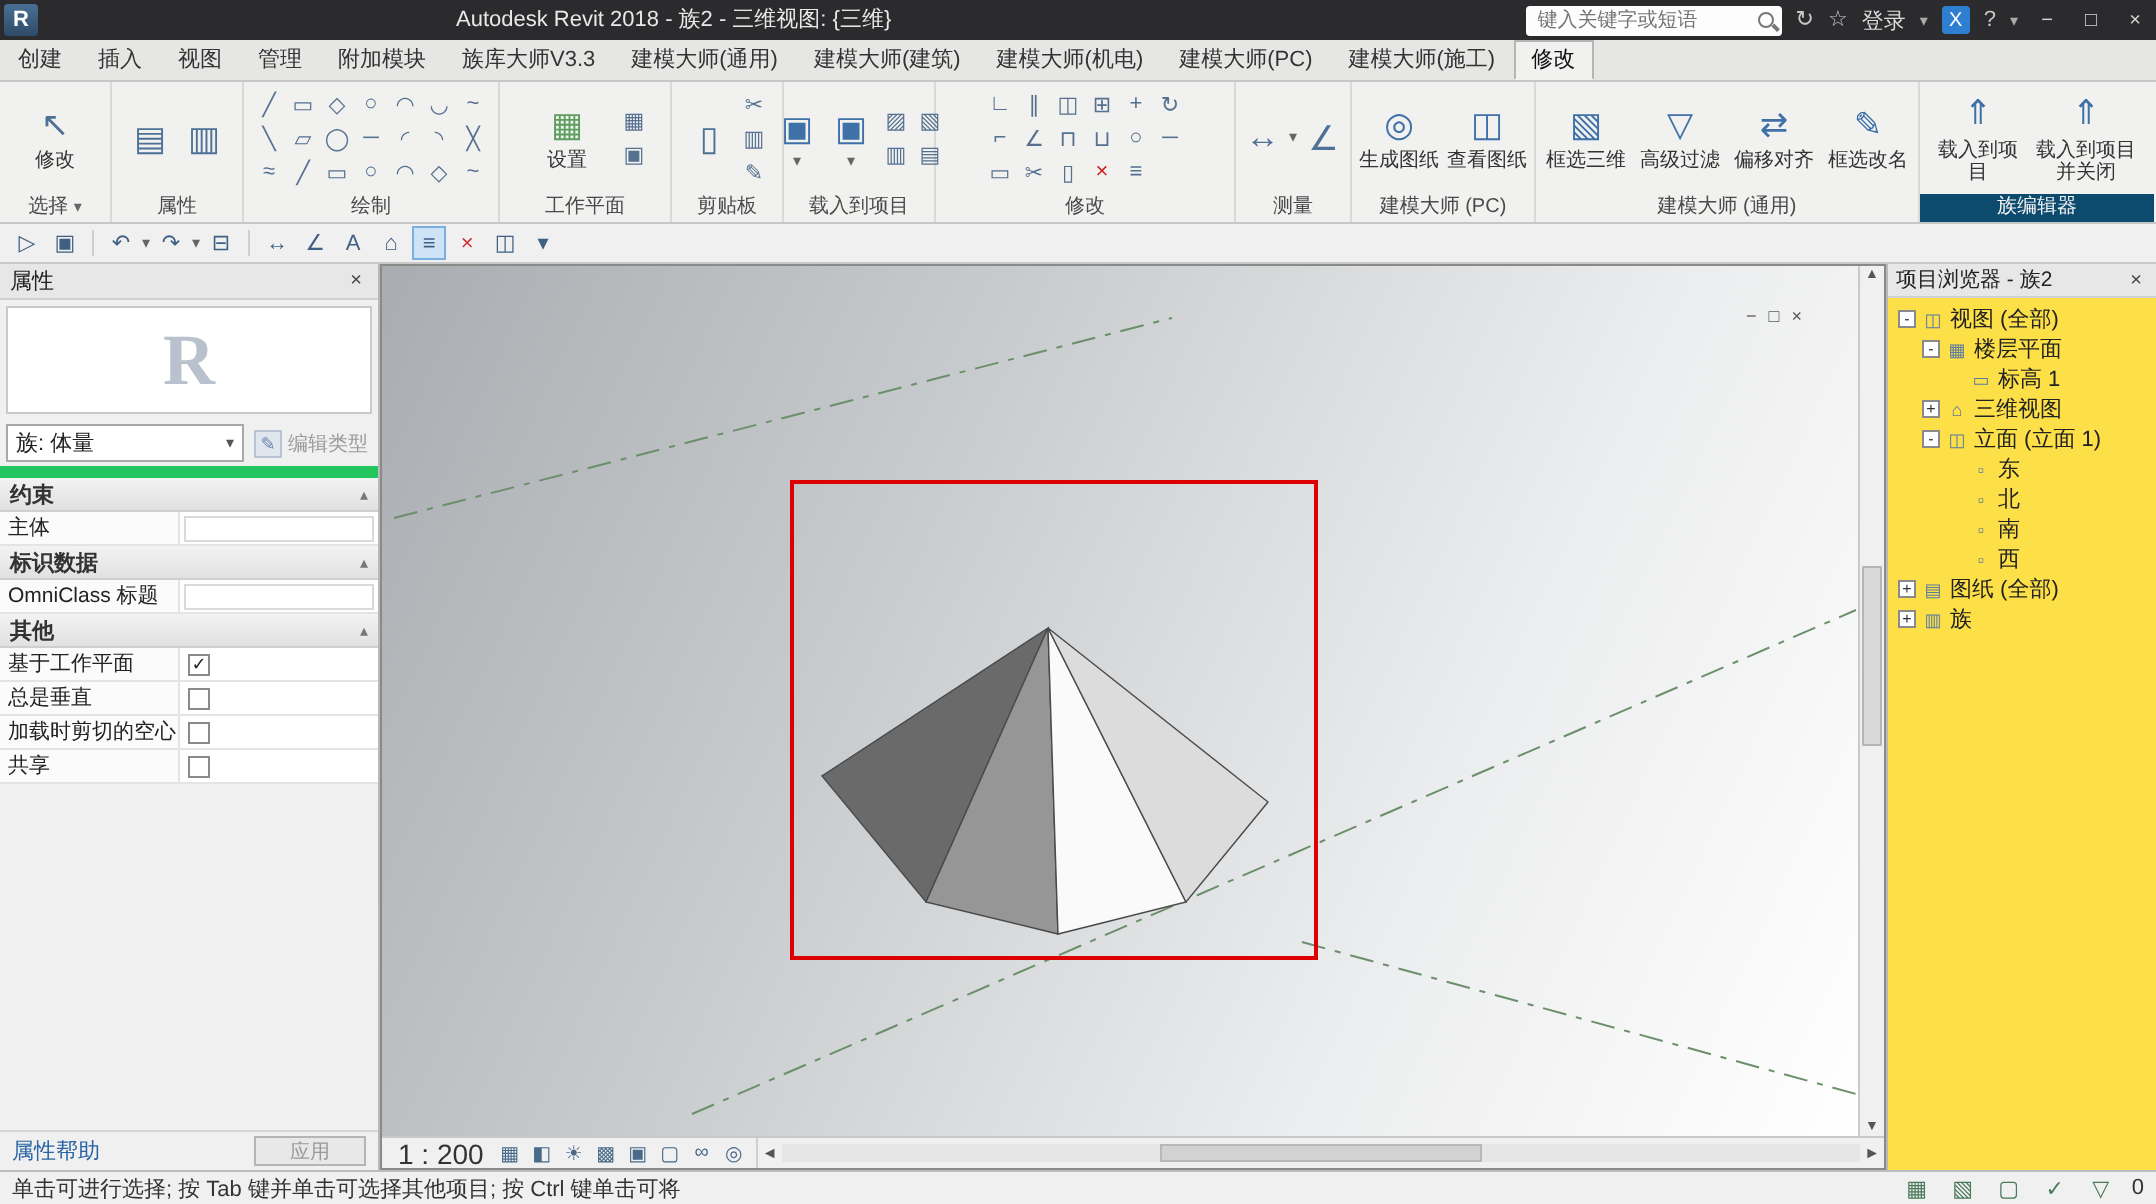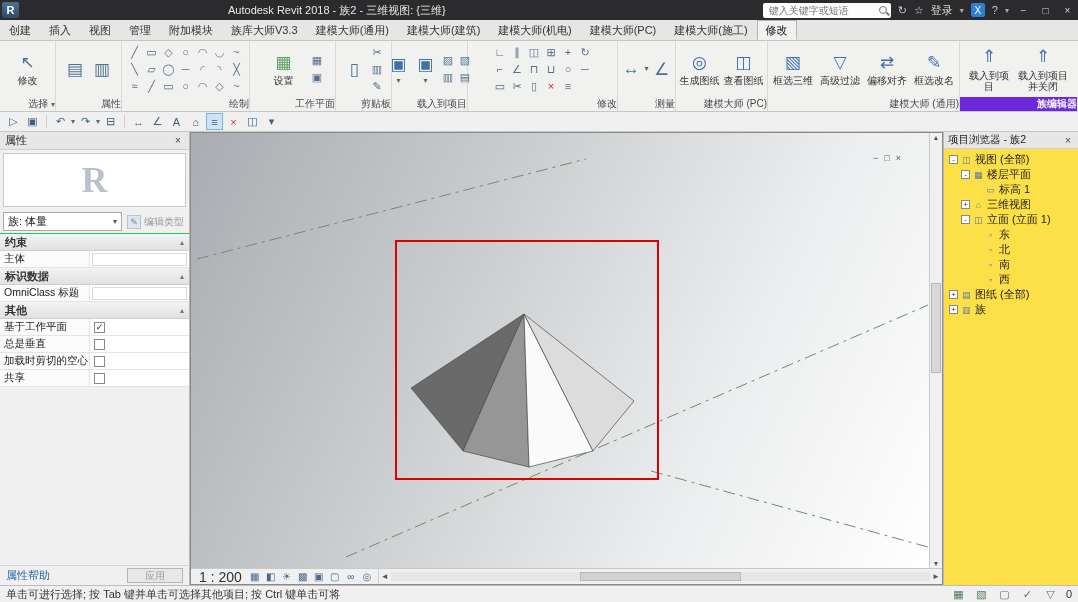--- a/index.html
+++ b/index.html
@@ -23,22 +23,22 @@
 
   
   .tabrow { position:absolute; top:20px; left:0; width:100%; height:21px; background:#e6e6e5; border-bottom:1px solid #c6c6c6; display:flex; font-size:11px; color:#333; }
   .tab { padding:0 8px; line-height:19px; border:1px solid transparent; white-space:nowrap; }
   .tab.sel { background:#f1f1f0; border:1px solid #b5b5b5; border-bottom-color:#f1f1f0; color:#111; }
 
   
   .ribbon { position:absolute; top:41px; left:0; width:1078px; height:71px; background:#f1f1f0; border-bottom:1px solid #c6c6c6; display:flex; }
   .panel { height:100%; border-right:1px solid #d8d8d7; display:flex; flex-direction:column; flex:none; }
   .pbody { flex:1; display:flex; align-items:center; justify-content:center; gap:3px; padding:2px 3px; }
-  .plabel { height:14px; line-height:14px; text-align:right; font-size:10px; color:#4a4a4a; white-space:nowrap; }
-  .plabel.dark { background:#6d28d9; color:#f2f2f2;font-weight:bold; }
+  .plabel { height:14px; line-height:14px; text-align:center; font-size:10px; color:#4a4a4a; white-space:nowrap; }
+  .plabel.dark { background:#0c4a6e; color:#f2f2f2; }
   .rbtn { display:flex; flex-direction:column; align-items:center; gap:1px; font-size:10px; color:#333; width:46px; text-align:center; line-height:1.1; }
   .rbtn.wide { width:56px; }
   .bic { width:24px; height:22px; display:flex; align-items:center; justify-content:center; font-size:17px; color:#4e7296; }
   .bic.green { color:#5d9e5d; }
   .bic.blue { color:#3f71a8; }
   .sic { width:15px; height:15px; display:flex; align-items:center; justify-content:center; font-size:11px; color:#55718f; flex:none; }
   .sic.red { color:#c22; }
   .grid { display:flex; flex-direction:column; gap:2px; justify-content:center; }
   .irow { display:flex; gap:2px; }
   .col { display:flex; flex-direction:column; gap:2px; }
@@ -55,21 +55,21 @@
   .props { position:absolute; left:0; top:132px; width:190px; height:453px; background:#f0f0f0; border-right:1px solid #b9b9b9; }
   .phead { height:18px; display:flex; align-items:center; justify-content:space-between; padding:0 5px; background:#e7e7e7; border-bottom:1px solid #cfcfcf; color:#222; }
   .xbtn { color:#444; font-size:10px; width:12px; text-align:center; }
   .preview { margin:3px; height:54px; background:#fff; border:1px solid #c9c9c9; display:flex; align-items:center; justify-content:center; }
   .preview .R { font-family:"Liberation Serif", serif; font-size:36px; color:#b9c2cc; font-weight:bold; }
   .tselrow { display:flex; gap:3px; padding:2px 3px; align-items:center; }
   .tsel { flex:1; height:19px; background:#fff; border:1px solid #a8a8a8; display:flex; align-items:center; justify-content:space-between; padding:0 4px; }
   .tsel .ar { font-size:8px; color:#555; }
   .etype { height:19px; display:flex; align-items:center; gap:3px; color:#9b9b9b; padding:0 2px; font-size:10px; white-space:nowrap; }
   .eic { width:14px; height:14px; background:#dfe6ee; border:1px solid #b9c4d2; font-size:9px; color:#6a87ab; display:flex; align-items:center; justify-content:center; }
-  .ptable { border-top:1px solid #22c55e; background:#0ea5e9; }
+  .ptable { border-top:6px solid #22c55e; background:#0ea5e9; }
   .pgroup { height:17px; background:linear-gradient(#f3f3f3,#e1e1e1); border-bottom:1px solid #cfcfcf; display:flex; align-items:center; justify-content:space-between; padding:0 5px; font-weight:bold; color:#333; }
   .caret { font-size:8px; color:#777; font-weight:normal; }
   .prow { display:flex; height:17px; border-bottom:1px solid #e4e4e4; background:#fff; }
   .pl { width:90px; padding:0 4px; display:flex; align-items:center; border-right:1px solid #e4e4e4; background:#fbfbfb; white-space:nowrap; overflow:hidden; font-size:10.5px; }
   .pv { flex:1; display:flex; align-items:center; padding:1px 2px; }
   .vbox { flex:1; height:13px; border:1px solid #dadada; background:#fff; }
   .vbox.focus { border:2px solid #2b2b2b; }
   .cb { width:11px; height:11px; border:1px solid #8a8a8a; background:#fff; display:flex; align-items:center; justify-content:center; font-size:9px; color:#222; margin-left:2px; }
   .pfoot { position:absolute; bottom:0; left:0; width:100%; height:20px; display:flex; align-items:center; justify-content:space-between; padding:0 6px; background:#f0f0f0; border-top:1px solid #d5d5d5; }
   .phelp { color:#2a64a5; }

